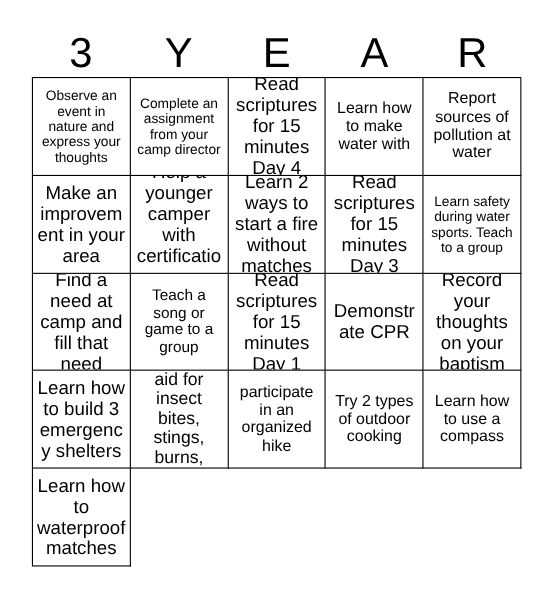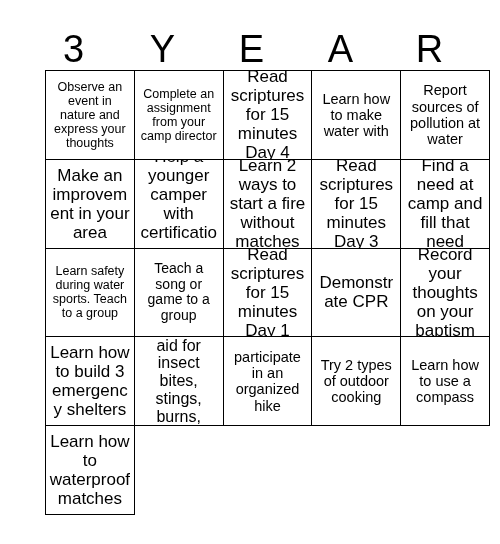--- a/index.html
+++ b/index.html
@@ -51,21 +51,20 @@
     left: 29px;
     top: 70px;
     width: 445px;
     height: 445px;
     border-left: 1px solid #000;
     border-top: 1px solid #000;
     box-sizing: border-box;
     display: grid;
     grid-template-columns: repeat(5, 1fr);
     grid-template-rows: repeat(5, 1fr);
-    margin-left: 16px;
   }
 
   .cell {
     border-right: 1px solid #000;
     border-bottom: 1px solid #000;
     box-sizing: border-box;
     display: flex;
     align-items: center;
     justify-content: center;
     text-align: center;
@@ -124,24 +123,24 @@
       <div class="cell">
         <span class="cell-text fs-md">Help a younger camper with certification</span>
       </div>
       <div class="cell">
         <span class="cell-text fs-md">Learn 2 ways to start a fire without matches</span>
       </div>
       <div class="cell">
         <span class="cell-text fs-md">Read scriptures for 15 minutes Day 3</span>
       </div>
       <div class="cell">
-        <span class="cell-text fs-md">Find a need at camp and fill that need</span>
+        <span class="cell-text fs-sm">Learn safety during water sports. Teach to a group</span>
       </div>
       <div class="cell">
-        <span class="cell-text fs-sm">Learn safety during water sports. Teach to a group</span>
+        <span class="cell-text fs-md">Find a need at camp and fill that need</span>
       </div>
       <div class="cell">
         <span class="cell-text fs-xl">Teach a song or game to a group</span>
       </div>
       <div class="cell">
         <span class="cell-text fs-md">Read scriptures for 15 minutes Day 1</span>
       </div>
       <div class="cell">
         <span class="cell-text fs-md">Demonstrate CPR</span>
       </div>

